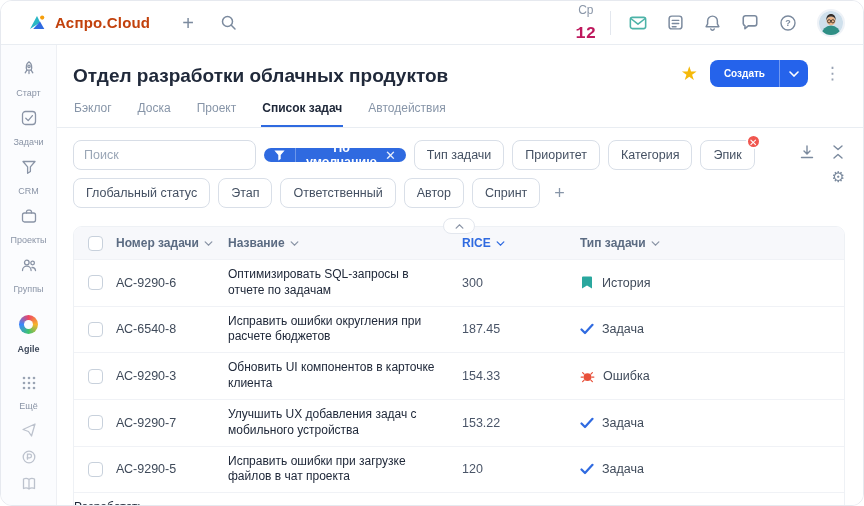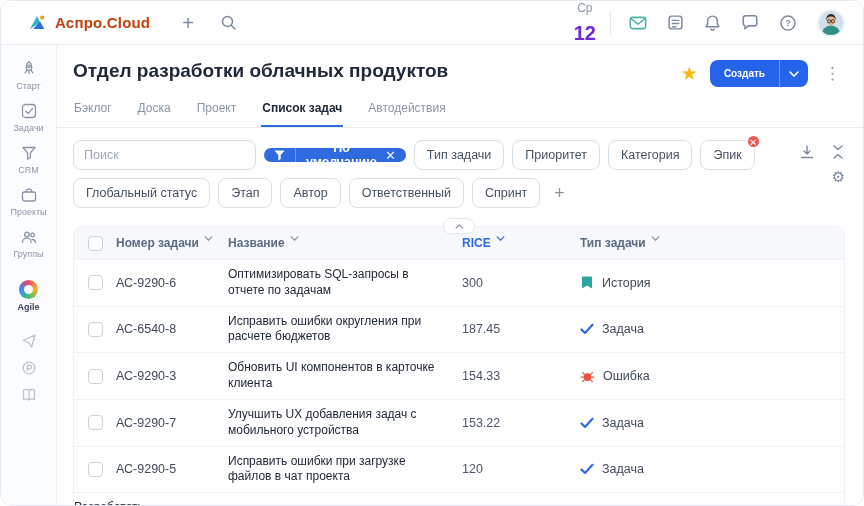--- a/index.html
+++ b/index.html
@@ -8,40 +8,40 @@
 
   
   .topbar { height:44px; flex:0 0 44px; display:flex; align-items:center; padding:0 18px 0 26px; border-bottom:1px solid #e9edf2; background:#fff; }
   .brand { display:flex; align-items:center; gap:8px; }
   .brand-name { font-size:15px; font-weight:700; color:#c2410c; letter-spacing:.2px; }
   .tb-plus { margin-left:32px; font-size:20px; color:#7b8a9e; background:none; border:none; cursor:pointer; line-height:1; }
   .tb-icon-btn { margin-left:26px; background:none; border:none; cursor:pointer; display:flex; align-items:center; }
   .tb-right { margin-left:auto; display:flex; align-items:center; }
   .tb-date { text-align:center; line-height:1; margin-right:14px; }
   .tb-date .wd { font-size:12px; color:#8a96a8; display:block; margin-bottom:9px; }
-  .tb-date .day { font-size:20px; color:#6d28d9; font-weight:600; display:block; }
+  .tb-date .day { font-size:17px; color:#be185d; font-weight:600; display:block;font-family:Liberation Mono, monospace; }
   .tb-divider { width:1px; height:24px; background:#e3e7ee; margin-right:18px; }
   .tb-ico { background:none; border:none; cursor:pointer; margin-right:20px; display:flex; align-items:center; }
   .avatar { width:28px; height:28px; border-radius:50%; overflow:hidden; border:2px solid #eef2f7; cursor:pointer; flex:0 0 28px; }
 
   
   .body { flex:1; display:flex; min-height:0; }
   .sidebar { width:56px; flex:0 0 56px; border-right:1px solid #eef0f4; background:#fbfcfe; padding-top:10px; display:flex; flex-direction:column; align-items:center; }
   .side-item { width:100%; padding:5px 0 6px; display:flex; flex-direction:column; align-items:center; gap:3px; background:none; border:none; cursor:pointer; }
-  .side-item .lbl { font-size:9px; color:#8a94a6; }
+  .side-item .lbl { font-size:9px; color:#8a94a6;margin-top:7px; }
   .side-item.active .lbl { color:#3f4a5c; font-weight:700; }
   .side-gap { height:10px; }
   .agile-ico { width:19px; height:19px; border-radius:50%; background:conic-gradient(#ef4565,#f7b32b,#3ec46d,#3a86ff,#ef4565); position:relative; }
   .agile-ico::after { content:""; position:absolute; inset:5px; background:#fbfcfe; border-radius:50%; }
   .side-extra { opacity:.55; }
 
   .main { flex:1; display:flex; flex-direction:column; min-width:0; background:#fff; }
 
   
-  .page-head { display:flex; align-items:flex-start; padding:15px 18px 0 16px; }
+  .page-head { display:flex; align-items:flex-end; padding:15px 18px 0 16px; }
   .page-title { font-size:19px; font-weight:700; color:#20293a; }
   .head-right { margin-left:auto; display:flex; align-items:center; gap:12px; }
   .star-btn { background:none; border:none; cursor:pointer; font-size:19px; color:#f5b90a; line-height:1; }
   .create-btn { display:flex; align-items:stretch; background:#2563eb; border:none; border-radius:8px; cursor:pointer; overflow:hidden; }
   .create-label { color:#fff; font-size:10px; font-weight:600; padding:8px 14px; }
   .create-caret { display:flex; align-items:center; padding:0 9px; border-left:1px solid rgba(255,255,255,.35); }
   .kebab-btn { background:none; border:none; cursor:pointer; color:#98a2b3; font-size:17px; line-height:1; padding:2px 4px; }
 
   .tabs { display:flex; gap:24px; padding:14px 16px 0; border-bottom:1px solid #e9edf2; }
   .tab { background:none; border:none; cursor:pointer; font-size:12px; color:#8795a8; padding:0 1px 10px; border-bottom:2px solid transparent; }
@@ -64,21 +64,21 @@
   .f-tools-row { display:flex; gap:16px; }
   .tool-btn { background:none; border:none; cursor:pointer; display:flex; align-items:center; color:#7b8a9e; }
   .gear-glyph { font-size:15px; color:#7b8a9e; }
 
   
   .table-wrap { position:relative; margin:10px 18px 0 16px; }
   .collapse-pill { position:absolute; top:-8px; left:50%; transform:translateX(-50%); width:32px; height:16px; background:#fff; border:1px solid #e3e7ee; border-radius:9px; display:flex; align-items:center; justify-content:center; cursor:pointer; z-index:2; }
   .table { border:1px solid #eef1f5; border-radius:9px; overflow:hidden; }
   .t-head, .t-row { display:grid; grid-template-columns:42px 112px 234px 118px 1fr; align-items:center; }
   .t-head { background:#f7f8fb; height:32px; font-size:12px; font-weight:600; color:#5b6b82; }
-  .th { display:flex; align-items:flex-start; gap:5px; cursor:pointer; }
+  .th { display:flex; align-items:center; gap:5px; cursor:pointer; }
   .th.rice { color:#2f6ae0; }
   .t-row { min-height:38px; border-top:1px solid #f0f2f6; background:#fff; cursor:pointer; }
   .cell-check { display:flex; justify-content:center; }
   .checkbox { width:15px; height:15px; border:1.5px solid #c8d1dc; border-radius:4px; background:#fff; cursor:pointer; }
   .cell-num { font-size:12.5px; color:#3f4a5a; }
   .cell-name { font-size:12px; color:#20293a; line-height:1.32; padding:7px 14px 7px 0; }
   .cell-rice { font-size:12.5px; color:#4a5568; }
   .cell-type { display:flex; align-items:center; gap:8px; font-size:12.5px; color:#3f4a5a; }
   .ti { display:none; align-items:center; }
   .kind-story .ti-story { display:inline-flex; }
@@ -209,20 +209,36 @@
           </svg>
         </span>
         <span class="lbl">Группы</span>
       </button>
       <div class="side-gap"></div>
       <button class="side-item active">
         <span class="agile-ico"></span>
         <span class="lbl">Agile</span>
       </button>
       <div class="side-gap"></div>
+      <button class="side-item">
+        <span>
+          <svg width="16" height="16" viewBox="0 0 16 16" fill="#9aa4b4">
+            <circle cx="3" cy="3" r="1.3"></circle>
+              <circle cx="8" cy="3" r="1.3"></circle>
+              <circle cx="13" cy="3" r="1.3"></circle>
+            <circle cx="3" cy="8" r="1.3"></circle>
+              <circle cx="8" cy="8" r="1.3"></circle>
+              <circle cx="13" cy="8" r="1.3"></circle>
+            <circle cx="3" cy="13" r="1.3"></circle>
+              <circle cx="8" cy="13" r="1.3"></circle>
+              <circle cx="13" cy="13" r="1.3"></circle>
+          </svg>
+        </span>
+        <span class="lbl">Ещё</span>
+      </button>
       <button class="side-item side-extra">
         <svg width="16" height="16" viewBox="0 0 16 16" fill="none" stroke="#8a94a6" stroke-width="1.3" stroke-linejoin="round">
           <path d="M2 7.5 L14 2 L10.5 14 L7.5 9.5 Z"></path>
         </svg>
       </button>
       <button class="side-item side-extra">
         <svg width="16" height="16" viewBox="0 0 16 16" fill="none" stroke="#8a94a6" stroke-width="1.3">
           <circle cx="8" cy="8" r="5.8"></circle>
             <path d="M6.5 10.8 V5.2 h2.2 a1.8 1.8 0 0 1 0 3.6 H5.6"></path>
         </svg>
@@ -292,25 +308,25 @@
         <div class="f-row">
           <button class="chip">
               <span>Глобальный статус</span>
 
             </button>
             <button class="chip">
               <span>Этап</span>
 
             </button>
             <button class="chip">
+              <span>Ответственный</span>
+
+            </button>
+            <button class="chip">
               <span>Автор</span>
-
-            </button>
-            <button class="chip">
-              <span>Ответственный</span>
 
             </button>
             <button class="chip">
               <span>Спринт</span>
 
             </button>
           <button class="add-chip">+</button>
         </div>
 
         <div class="f-tools">

